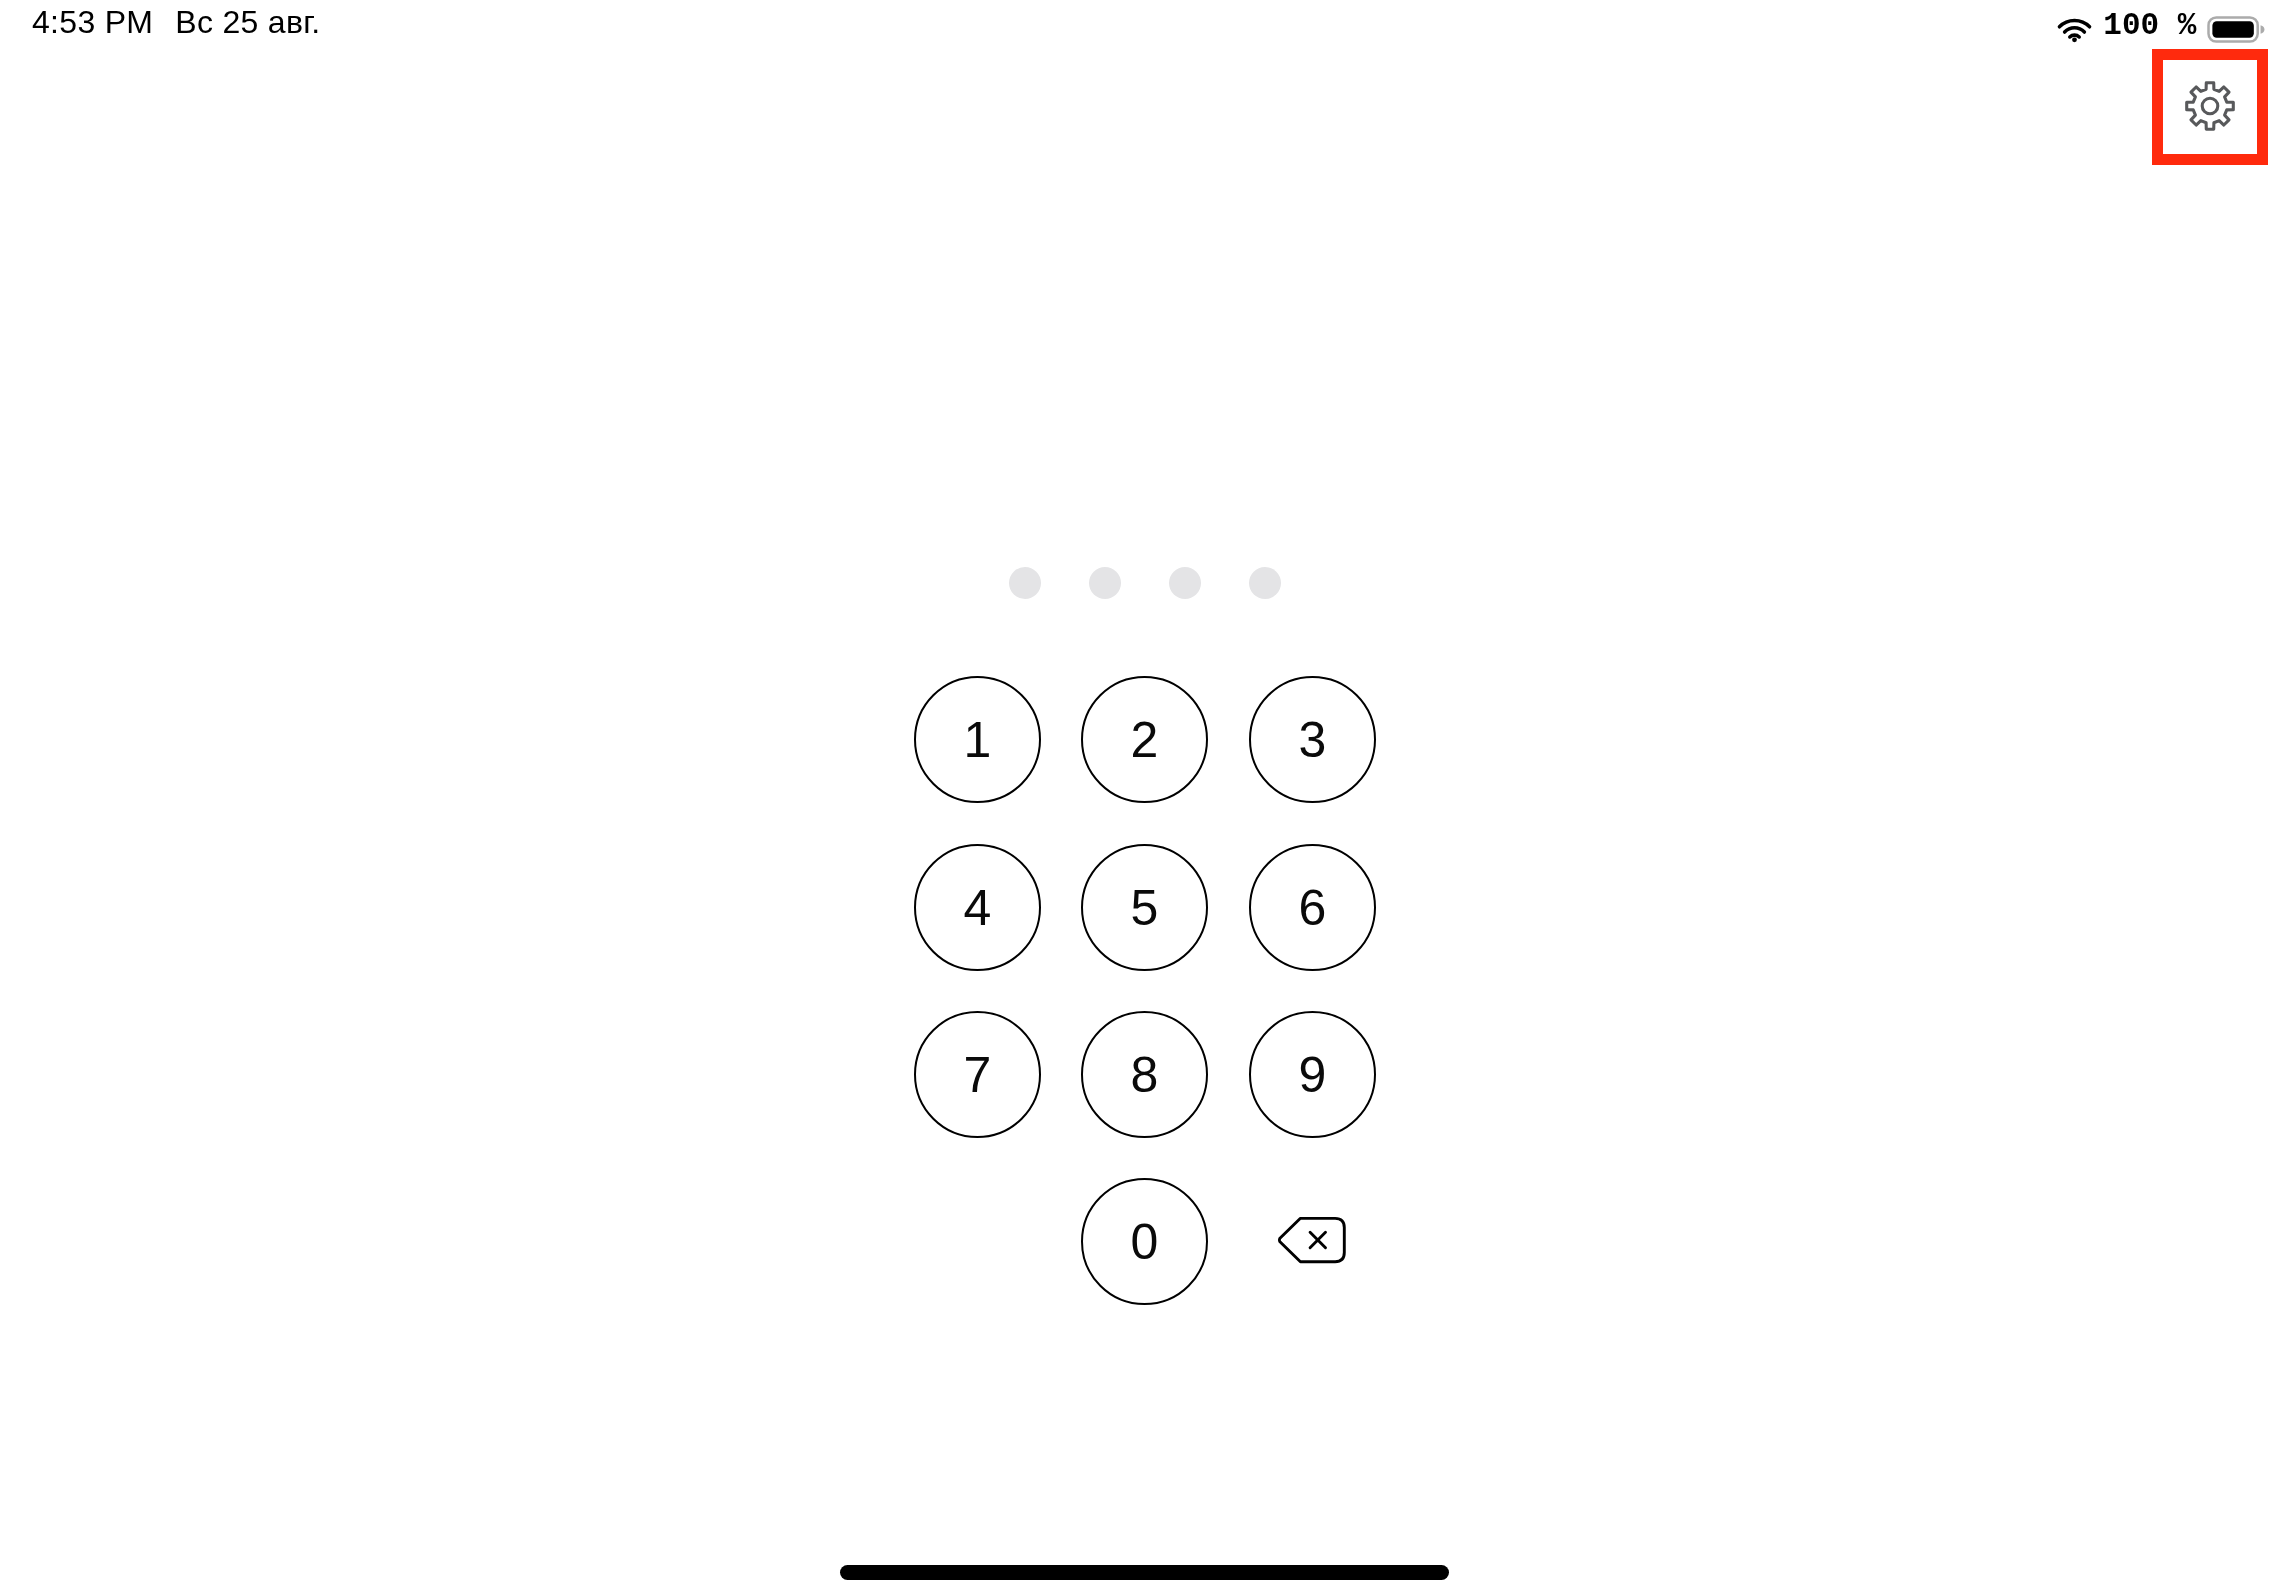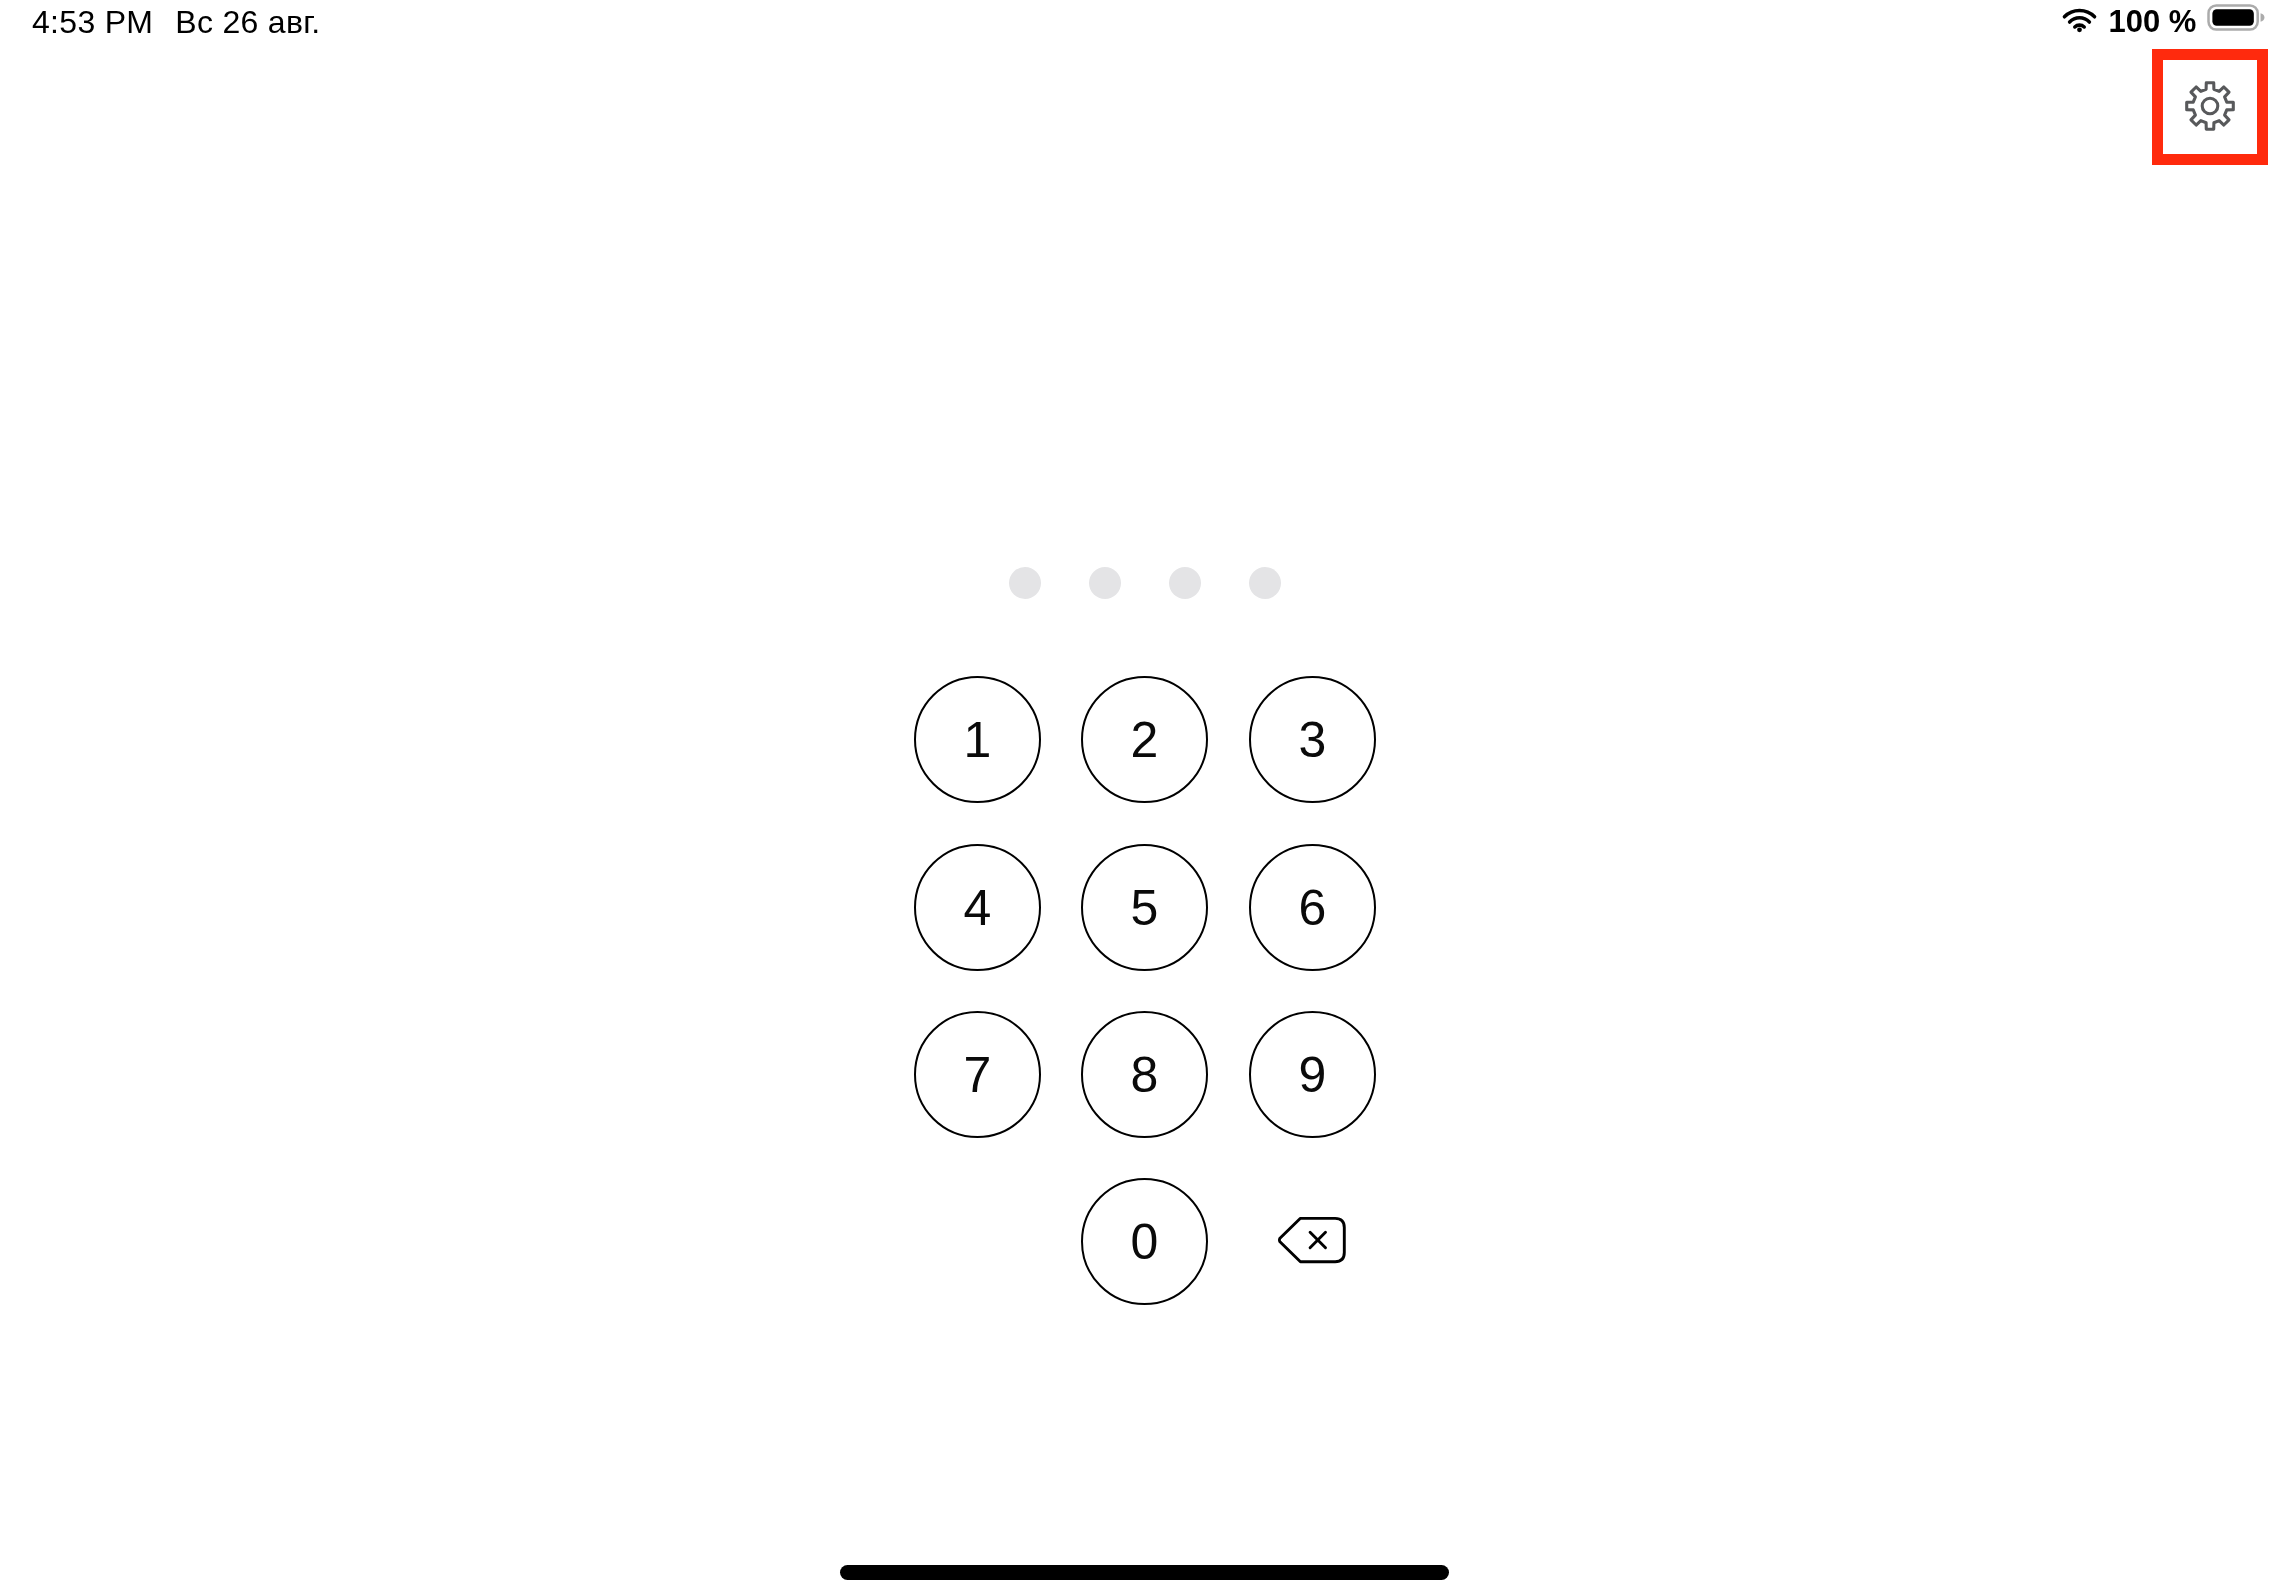--- a/index.html
+++ b/index.html
@@ -26,25 +26,26 @@
     font-weight: 400;
     letter-spacing: 0.3px;
     color: #000;
   }
   .status-right {
     position: absolute;
     right: 25px;
     top: 3.9px;
     height: 39px;
     display: flex;
-    align-items: flex-start;
+    align-items: flex-end;
     gap: 10.7px;
     font-size: 31px;
     font-weight: 700;
     color: #000;
+    font-family: Liberation Mono, monospace;
   }
   .status-right svg { display: block; }
 
   
   .settings-highlight {
     position: absolute;
     left: 2152px;
     top: 49px;
     width: 116px;
     height: 116px;
@@ -142,21 +143,21 @@
     background: #000;
   }
 </style>
 </head>
 <body>
 
 <div class="stage">
 
   <div class="status-left">
     <span>4:53 PM</span>
-    <span>Вс 26 авг.</span>
+    <span>Вс 25 авг.</span>
   </div>
 
   <div class="status-right">
     <span>
       <svg width="37" height="29" viewBox="0 0 40 30" fill="none">
         <path d="M3.7 13.2 A23 23 0 0 1 36.3 13.2" stroke="#000" stroke-width="3.8" stroke-linecap="round"></path>
         <path d="M9.3 18.8 A15 15 0 0 1 30.7 18.8" stroke="#000" stroke-width="3.8" stroke-linecap="round"></path>
         <path d="M14.9 24.2 A7.4 7.4 0 0 1 25.1 24.2" stroke="#000" stroke-width="3.8" stroke-linecap="round"></path>
         <circle cx="20" cy="27.2" r="2.6" fill="#000"></circle>
       </svg>

